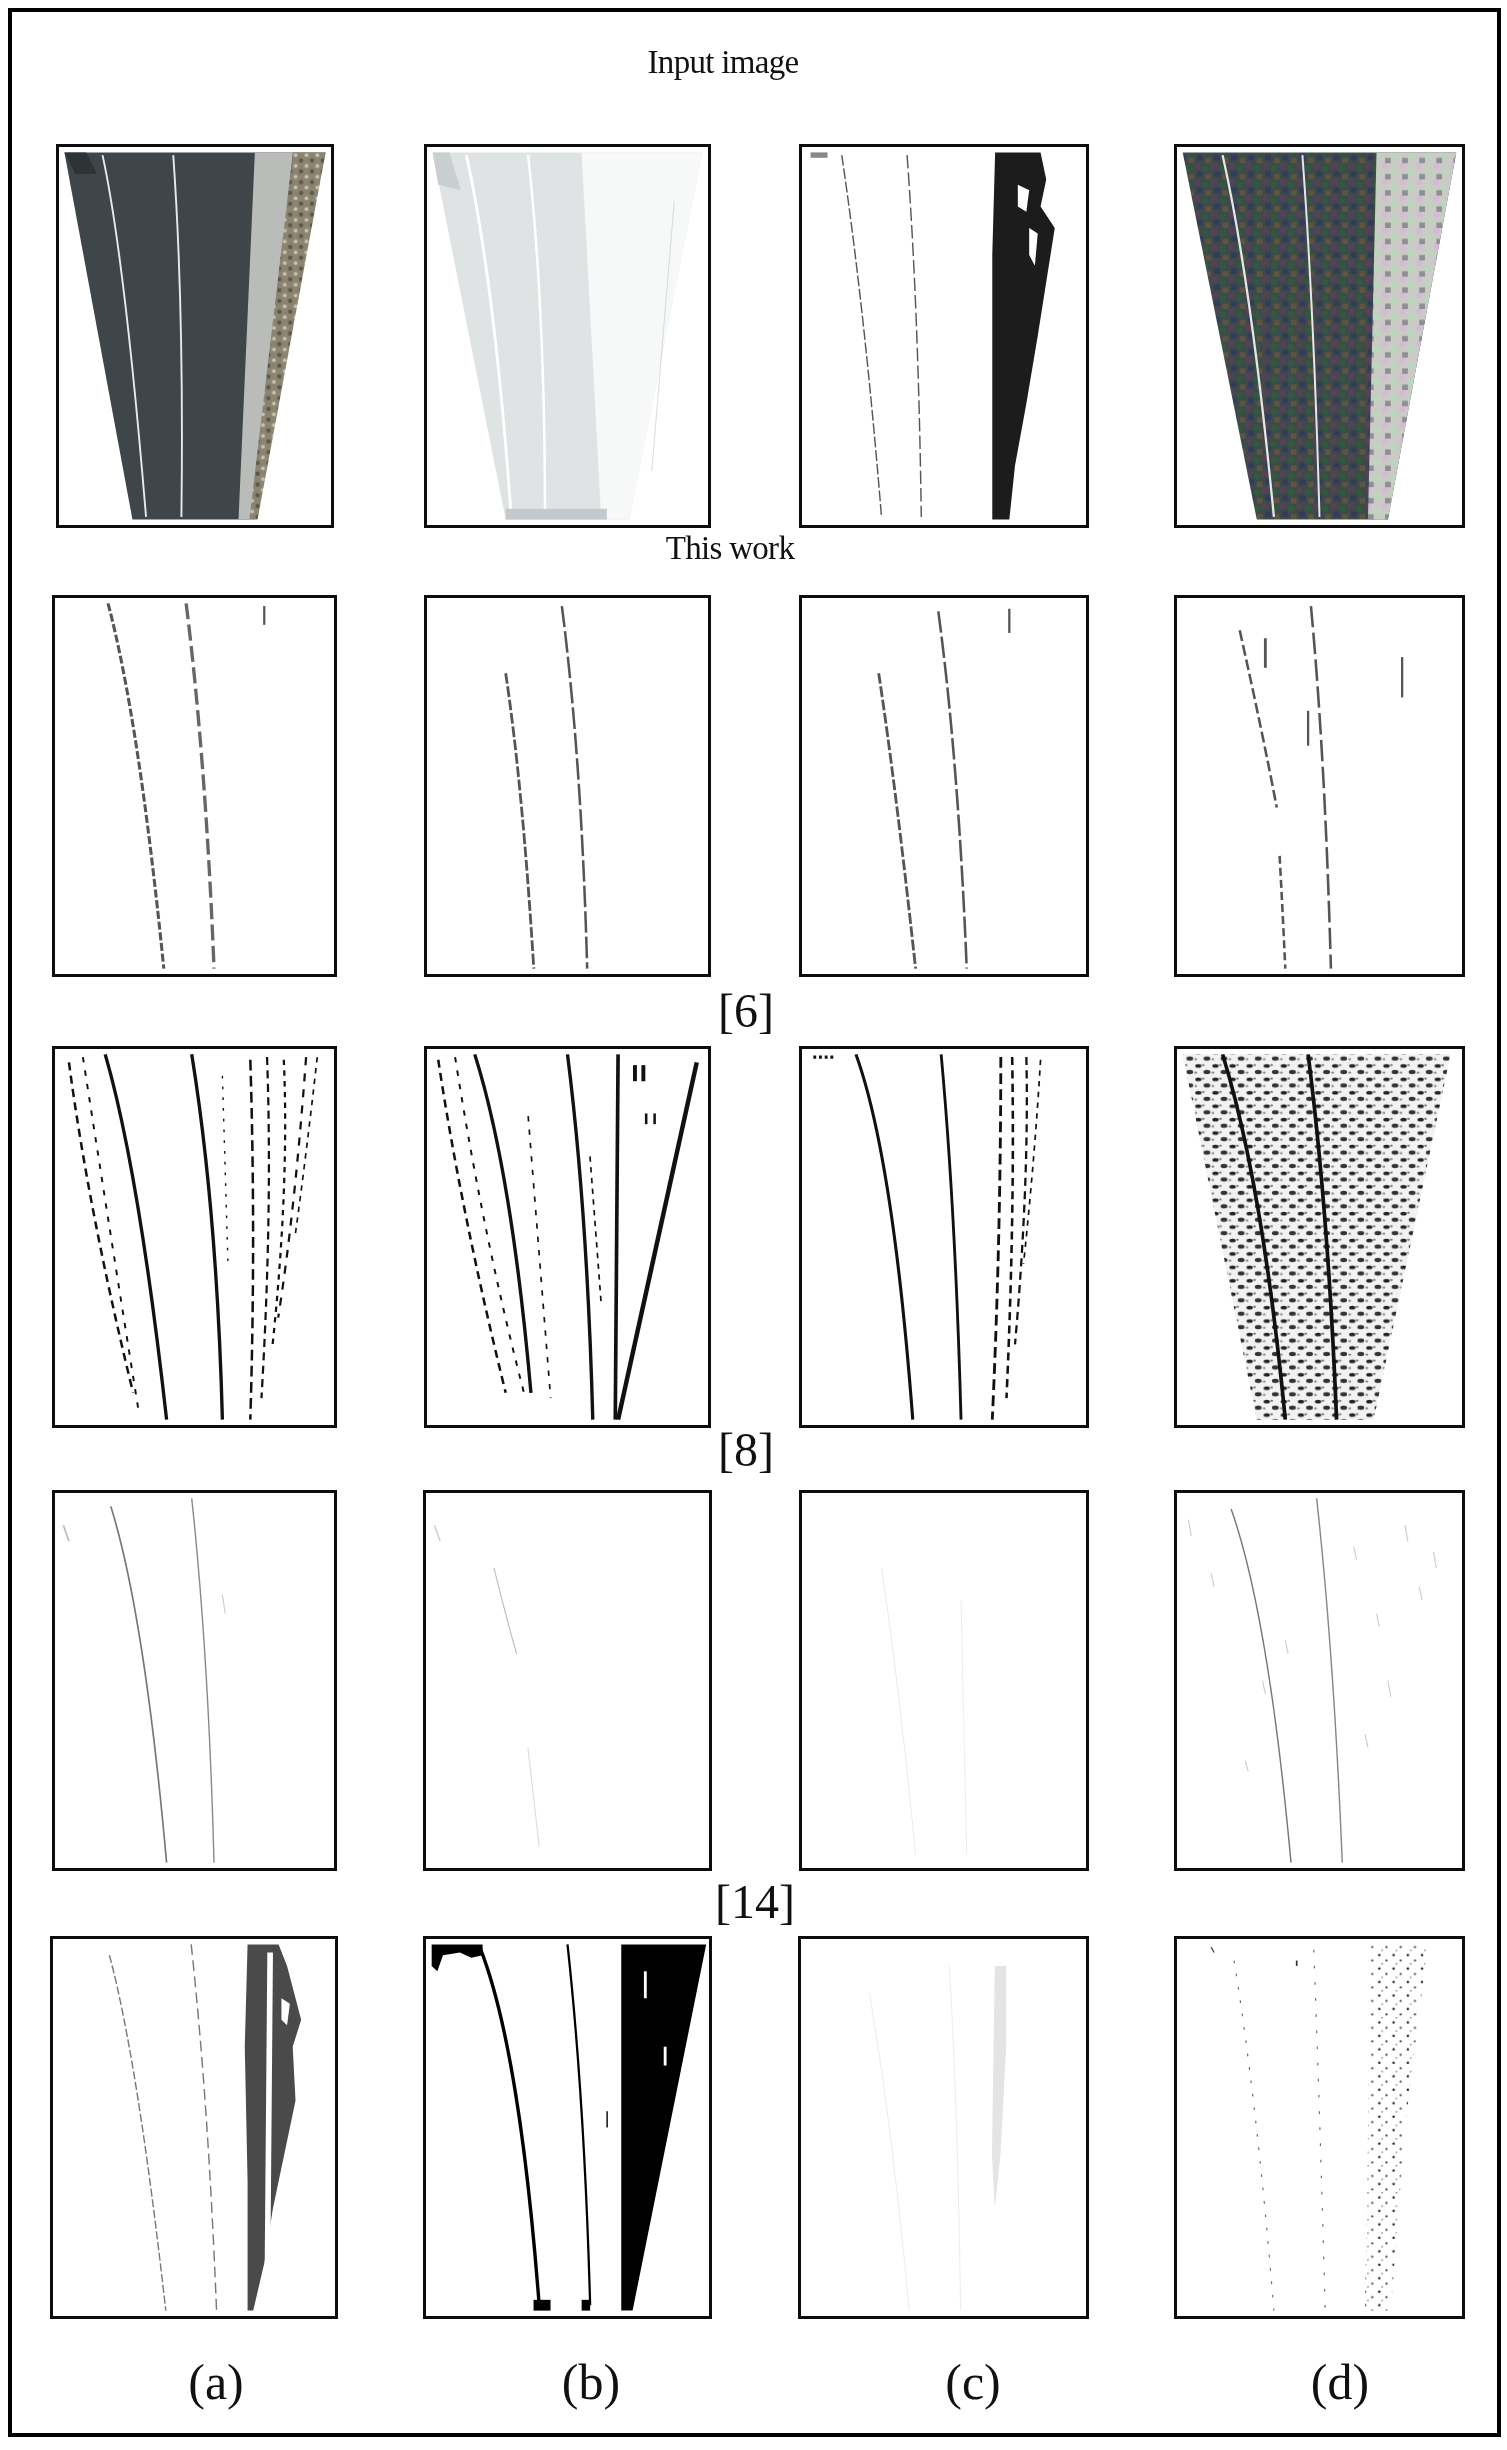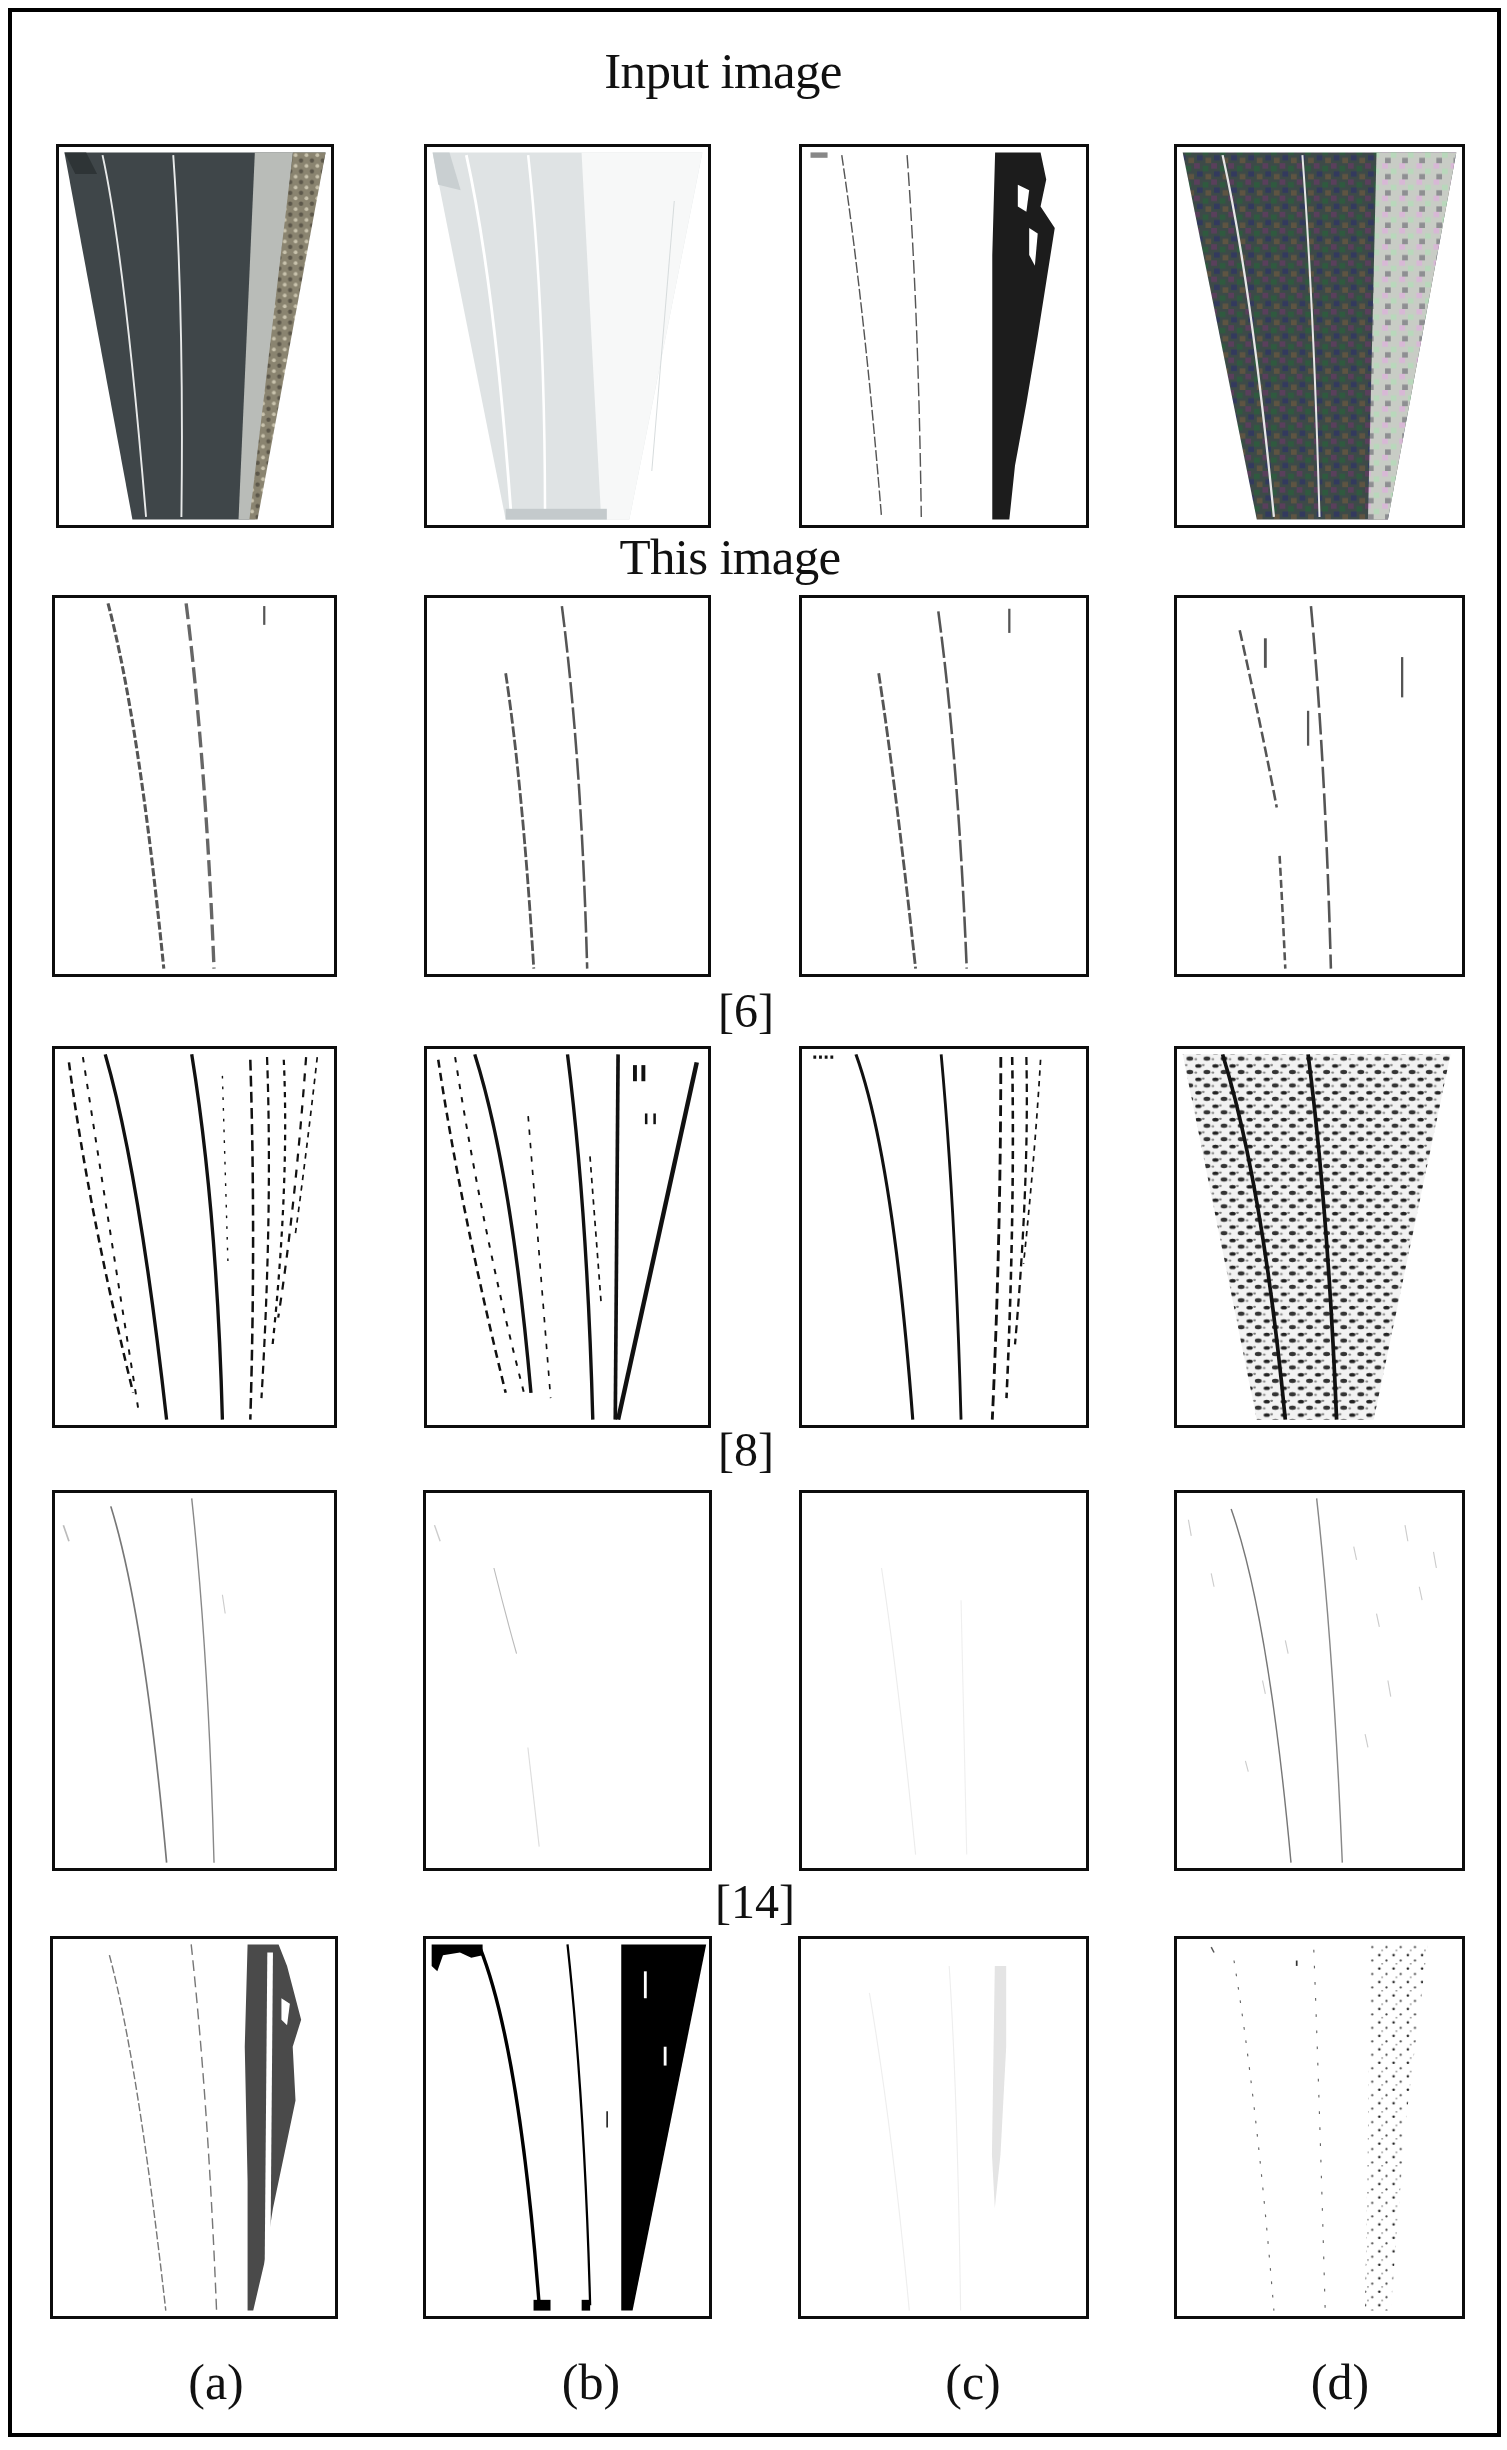--- a/index.html
+++ b/index.html
@@ -1,36 +1,36 @@
 <!DOCTYPE html>
 <html style="font-size:10.4px"><head>
 <meta charset="utf-8">
 <style>
   html, body { margin: 0; padding: 0; background: #ffffff; }
   body { width: 1507px; height: 2450px; position: relative; overflow: hidden;
          font-family: "Liberation Serif", "DejaVu Serif", serif; color: #111; }
   .frame { position: absolute; left: 7.8px; top: 7.8px; width: 1485px; height: 2421px;
            border: 4.6px solid #000; box-sizing: content-box; }
-  .caption { position: absolute; font-size: 51px; line-height: 1; white-space: nowrap;
+  .caption { position: absolute; font-size: 33px; line-height: 1; white-space: nowrap;
              transform: translateX(-50%); letter-spacing: -0.7px; }
   .ref { position: absolute; font-size: 48px; line-height: 1; white-space: nowrap;
          transform: translateX(-50%); }
   .label { position: absolute; font-size: 50px; line-height: 1; white-space: nowrap;
            transform: translateX(-50%); }
   .panel { position: absolute; box-sizing: border-box; border: 3.9px solid #0d0d0d;
            background: #fff; overflow: hidden; }
   .panel svg { position: absolute; left: 0; top: 0; width: 100%; height: 100%; display: block; }
 </style>
 </head>
 <body>
 
 <div class="frame"></div>
 
 <div class="caption" style="left:723px; top:46px;">Input image</div>
-<div class="caption" style="left:730px; top:532px;">This image</div>
+<div class="caption" style="left:730px; top:532px;">This work</div>
 <div class="ref" style="left:746px; top:987px;">[6]</div>
 <div class="ref" style="left:746px; top:1426px;">[8]</div>
 <div class="ref" style="left:755px; top:1878px;">[14]</div>
 
 <div class="panel" style="left:56px; top:144px; width:278px; height:384px;">
   <svg viewBox="0 0 100 140" preserveAspectRatio="none">
     <defs>
       <pattern id="gravel" width="4" height="4" patternUnits="userSpaceOnUse">
         <rect width="4" height="4" fill="#8a8470"></rect>
         <circle cx="1" cy="1" r="0.8" fill="#5c574a"></circle>

